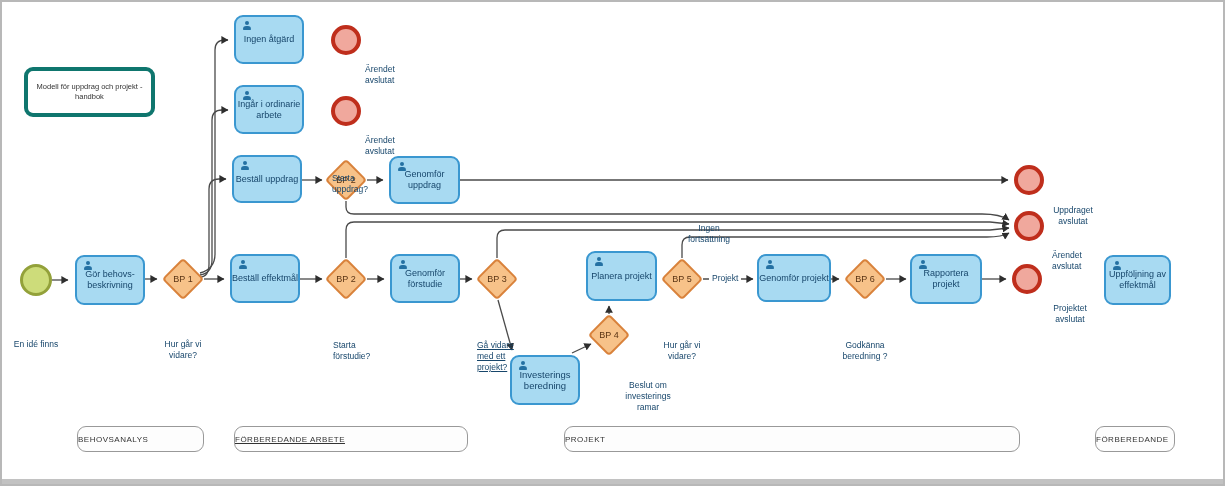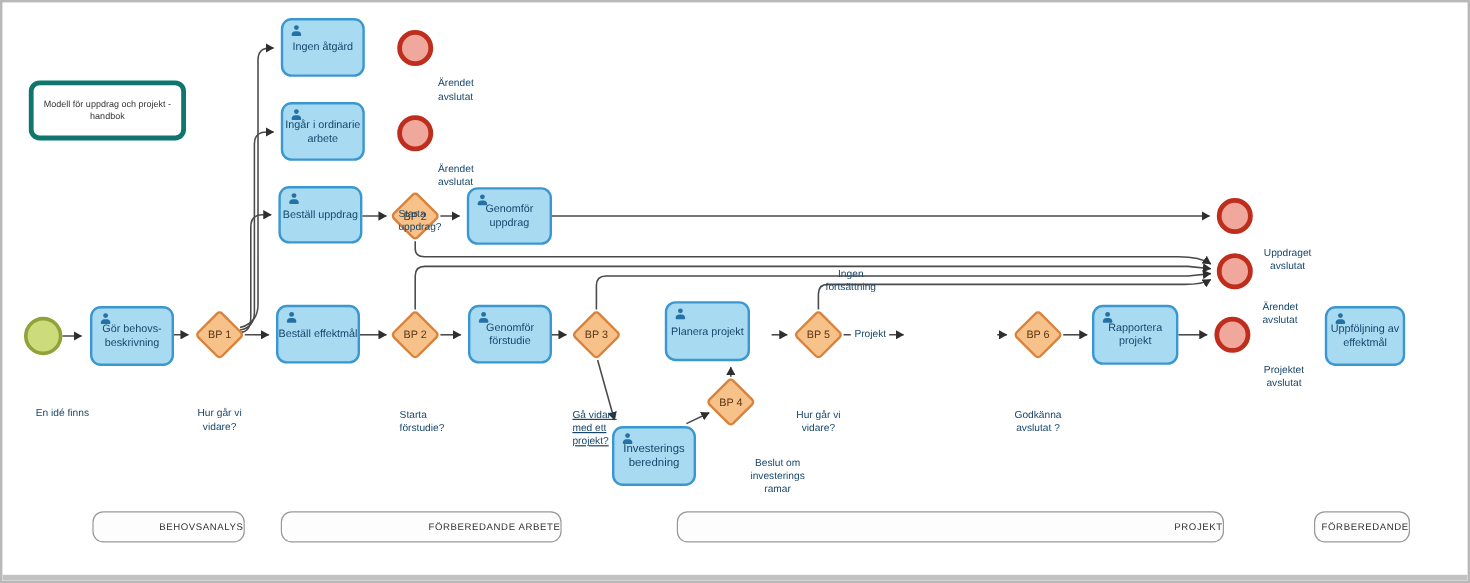--- a/index.html
+++ b/index.html
@@ -15,21 +15,21 @@
       border-radius:4px;transform:rotate(45deg);z-index:2;}
   .gwl{position:absolute;inset:0;display:flex;align-items:center;justify-content:center;transform:rotate(-45deg);
        font-size:9px;color:#5a3414;white-space:nowrap;}
   .end{position:absolute;box-sizing:border-box;width:30px;height:30px;border-radius:50%;background:#f0a89d;
        border:4px solid #bf2e1c;z-index:2;}
   .start{position:absolute;box-sizing:border-box;width:32px;height:32px;border-radius:50%;background:#cddc7a;
        border:3px solid #93a13a;z-index:2;}
   .lbl{position:absolute;font-size:8.5px;line-height:1.3;color:#17466b;white-space:pre-line;z-index:3;margin-top:37px;}
   .c{text-align:center;}
   .lane{position:absolute;box-sizing:border-box;height:26px;top:424px;background:#fdfdfd;border:1px solid #999;
-        border-radius:9px;display:flex;align-items:center;justify-content:flex-end;font-size:8px;
+        border-radius:9px;display:flex;align-items:center;justify-content:flex-start;font-size:8px;
         letter-spacing:.5px;color:#333;z-index:2;}
   .note{position:absolute;left:22px;top:31px;width:131px;height:50px;box-sizing:border-box;background:#fff;
         border:4px solid #0f766e;border-radius:9px;display:flex;align-items:center;justify-content:center;
         text-align:center;font-size:7.5px;color:#333;white-space:pre-line;line-height:1.35;z-index:2;margin-top:34px;}
   .edge-lbl{position:absolute;font-size:8.5px;color:#17466b;background:#fff;padding:0 3px;z-index:3;}
   .scrollbar{position:absolute;left:0;right:0;bottom:0;height:5px;background:#c2c2c2;z-index:4;}
 </style>
 </head>
 <body>
 
@@ -102,23 +102,27 @@
   <div class="task" style="left:388px;top:252px;width:70px;height:49px;">
     <span class="person"></span>
     <span>Genomför
 förstudie</span>
   </div>
   <div class="task" style="left:508px;top:353px;width:70px;height:50px;font-size:9.5px;">
     <span class="person"></span>
     <span>Investerings
 beredning</span>
   </div>
-  <div class="task" style="left:552px;top:249px;width:71px;height:50px;">
+  <div class="task" style="left:584px;top:249px;width:71px;height:50px;">
     <span class="person"></span>
     <span>Planera projekt</span>
+  </div>
+  <div class="task" style="left:755px;top:252px;width:74px;height:48px;">
+    <span class="person"></span>
+    <span>Genomför projekt</span>
   </div>
   <div class="task" style="left:908px;top:252px;width:72px;height:50px;">
     <span class="person"></span>
     <span>Rapportera
 projekt</span>
   </div>
   <div class="task" style="left:1102px;top:253px;width:67px;height:50px;">
     <span class="person"></span>
     <span>Uppföljning av
 effektmål</span>
@@ -140,21 +144,21 @@
     <span class="gwl">BP 4</span>
     </div>
   <div class="gw" style="left:665px;top:262px;">
     <span class="gwl">BP 5</span>
     </div>
   <div class="gw" style="left:848px;top:262px;">
     <span class="gwl">BP 6</span>
     </div>
 
   <div class="start" style="left:18px;top:262px;"></div>
-  <div class="lbl c" style="left:24px;top:300px;width:52px;">En idé finns</div>
+  <div class="lbl c" style="left:8px;top:300px;width:52px;">En idé finns</div>
 
   <div class="end" style="left:329px;top:23px;"></div>
   <div class="lbl" style="left:363px;top:25px;width:44px;">Ärendet
 avslutat</div>
 
   <div class="end" style="left:329px;top:94px;"></div>
   <div class="lbl" style="left:363px;top:96px;width:44px;">Ärendet
 avslutat</div>
 
   <div class="end" style="left:1012px;top:163px;"></div>
@@ -177,29 +181,29 @@
 förstudie?</div>
   <div class="lbl" style="left:475px;top:301px;width:52px;text-decoration:underline;">Gå vidare
 med ett
 projekt?</div>
   <div class="lbl c" style="left:616px;top:341px;width:60px;">Beslut om
 investerings
 ramar</div>
   <div class="lbl c" style="left:657px;top:301px;width:46px;">Hur går vi
 vidare?</div>
   <div class="lbl c" style="left:838px;top:301px;width:50px;">Godkänna
-avslutat ?</div>
+beredning ?</div>
   <div class="edge-lbl" style="left:707px;top:271px;">Projekt</div>
   <div class="lbl c" style="left:677px;top:184px;width:60px;">Ingen
 fortsättning</div>
 
   <div class="lane" style="left:75px;width:127px;">
     <span>BEHOVSANALYS</span>
     </div>
-  <div class="lane" style="left:232px;width:234px;">
+  <div class="lane" style="left:232px;width:234px;text-decoration:underline;">
     <span>FÖRBEREDANDE ARBETE</span>
     </div>
   <div class="lane" style="left:562px;width:456px;">
     <span>PROJEKT</span>
     </div>
   <div class="lane" style="left:1093px;width:80px;">
     <span>FÖRBEREDANDE</span>
     </div>
 
   <div class="scrollbar"></div>

